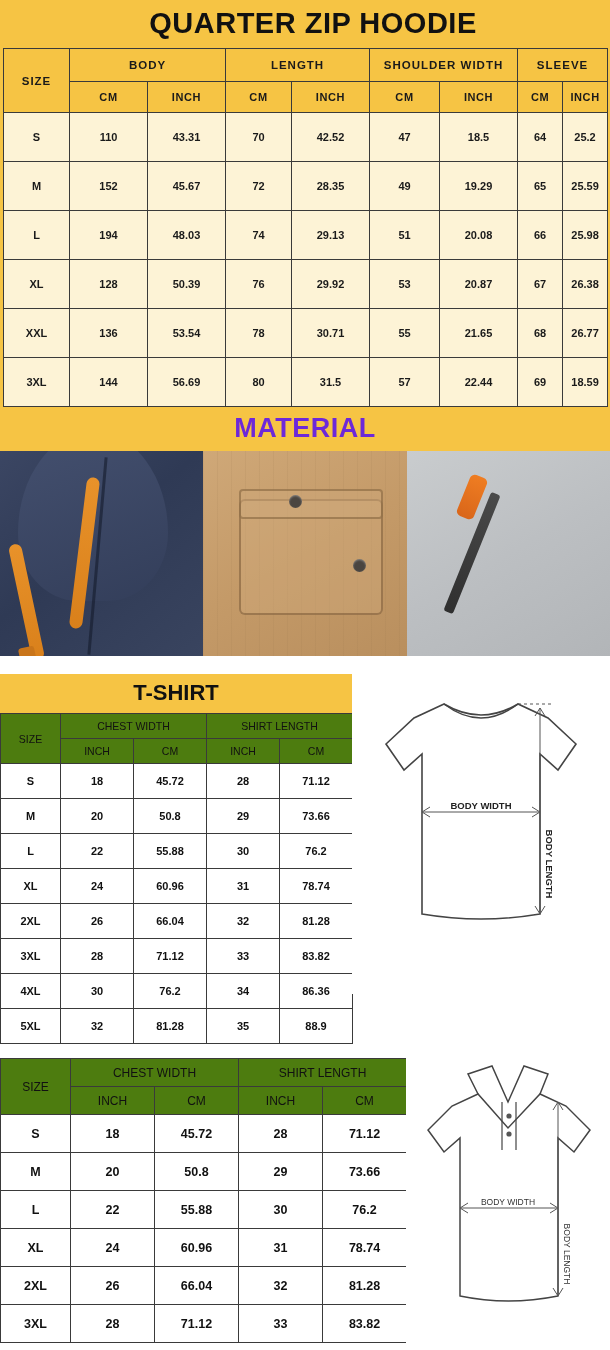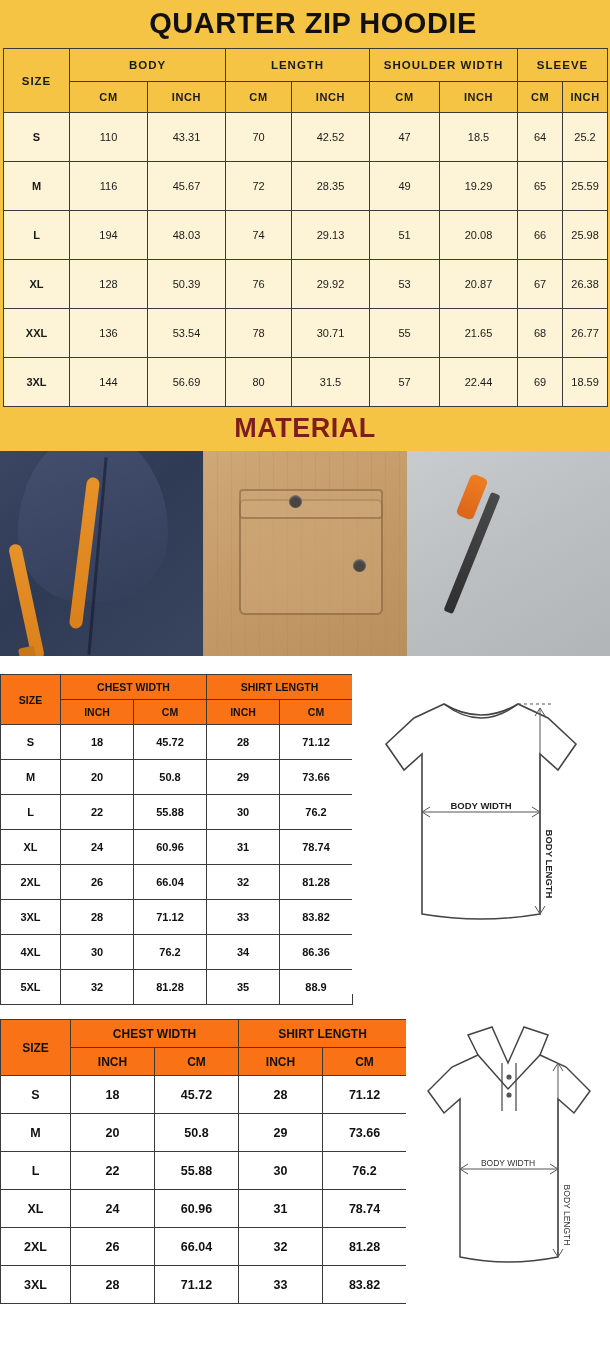--- a/index.html
+++ b/index.html
@@ -57,31 +57,31 @@
   }
   .hoodie-table .hdr-sub th {
     height: 28px;
     background: #f6c444;
     font-size: 11px;
     letter-spacing: 0.6px;
   }
   .hoodie-table tbody td {
     height: 46px;
     background: #fdf3d6;
-    font-weight: normal;
+    font-weight: bold;
   }
   .hoodie-table tbody td.sizecell {
     font-weight: bold;
   }
 
   .material-title {
     font-size: 27px;
     padding: 6px 0 7px 0;
     background: #f6c444;
-    color: #7f1d1d;
+    color: #6d28d9;
   }
   .material-imgs {
     display: flex;
     width: 610px;
     background: #f6c444;
     padding-bottom: 0;
   }
   .mat-img {
     width: 203.3px;
     height: 205px;
@@ -171,22 +171,22 @@
   .shirt-table {
     width: 100%;
     table-layout: fixed;
     background: #ffffff;
   }
   .shirt-table th, .shirt-table td {
     border: 1px solid #3a3a3a;
     text-align: center;
   }
   .shirt-table thead th {
-    background: #f97316;
-    font-weight: bold;
+    background: #4d7c0f;
+    font-weight: normal;
   }
   .tshirt-table thead th { font-size: 10.5px; height: 22px; }
   .tshirt-table tbody td { font-size: 11px; height: 32px; font-weight: bold; background:#fff; }
   .polo-table thead th { font-size: 12px; height: 25px; }
   .polo-table tbody td { font-size: 12.5px; height: 35px; font-weight: bold; background:#fff; }
 
   .shirt-right {
     flex: 1;
     position: relative;
     background: #ffffff;
@@ -244,21 +244,21 @@
           <td>43.31</td>
           <td>70</td>
           <td>42.52</td>
           <td>47</td>
           <td>18.5</td>
           <td>64</td>
           <td>25.2</td>
         </tr>
         <tr>
           <td class="sizecell">M</td>
-          <td>116</td>
+          <td>152</td>
           <td>45.67</td>
           <td>72</td>
           <td>28.35</td>
           <td>49</td>
           <td>19.29</td>
           <td>65</td>
           <td>25.59</td>
         </tr>
         <tr>
           <td class="sizecell">L</td>
@@ -329,20 +329,21 @@
         <div class="m3-zip"></div>
         <div class="m3-pull"></div>
       </div>
     </div>
   </div>
 
   <div class="spacer-white"></div>
 
   <div class="shirt-section">
     <div class="shirt-left tshirt-left">
+      <div class="sec-title tshirt-title">T-SHIRT</div>
       <table class="shirt-table tshirt-table">
         <colgroup>
           <col style="width:60px">
             <col style="width:73px">
             <col style="width:73px">
             <col style="width:73px">
             <col style="width:73px">
         </colgroup>
         <thead>
           <tr>

